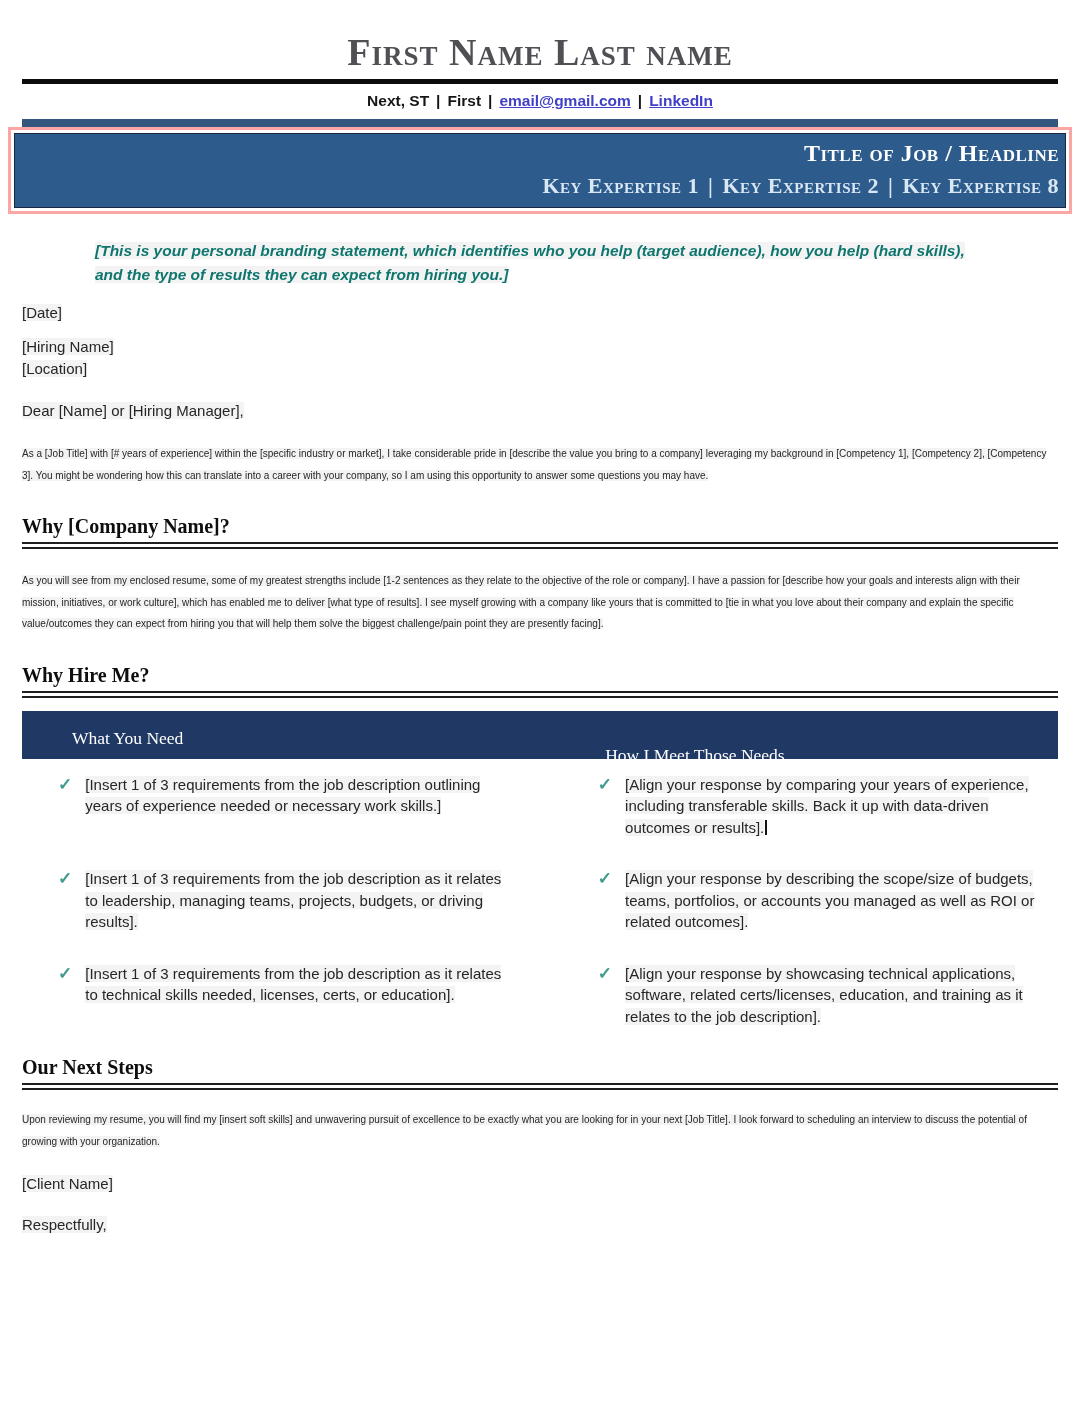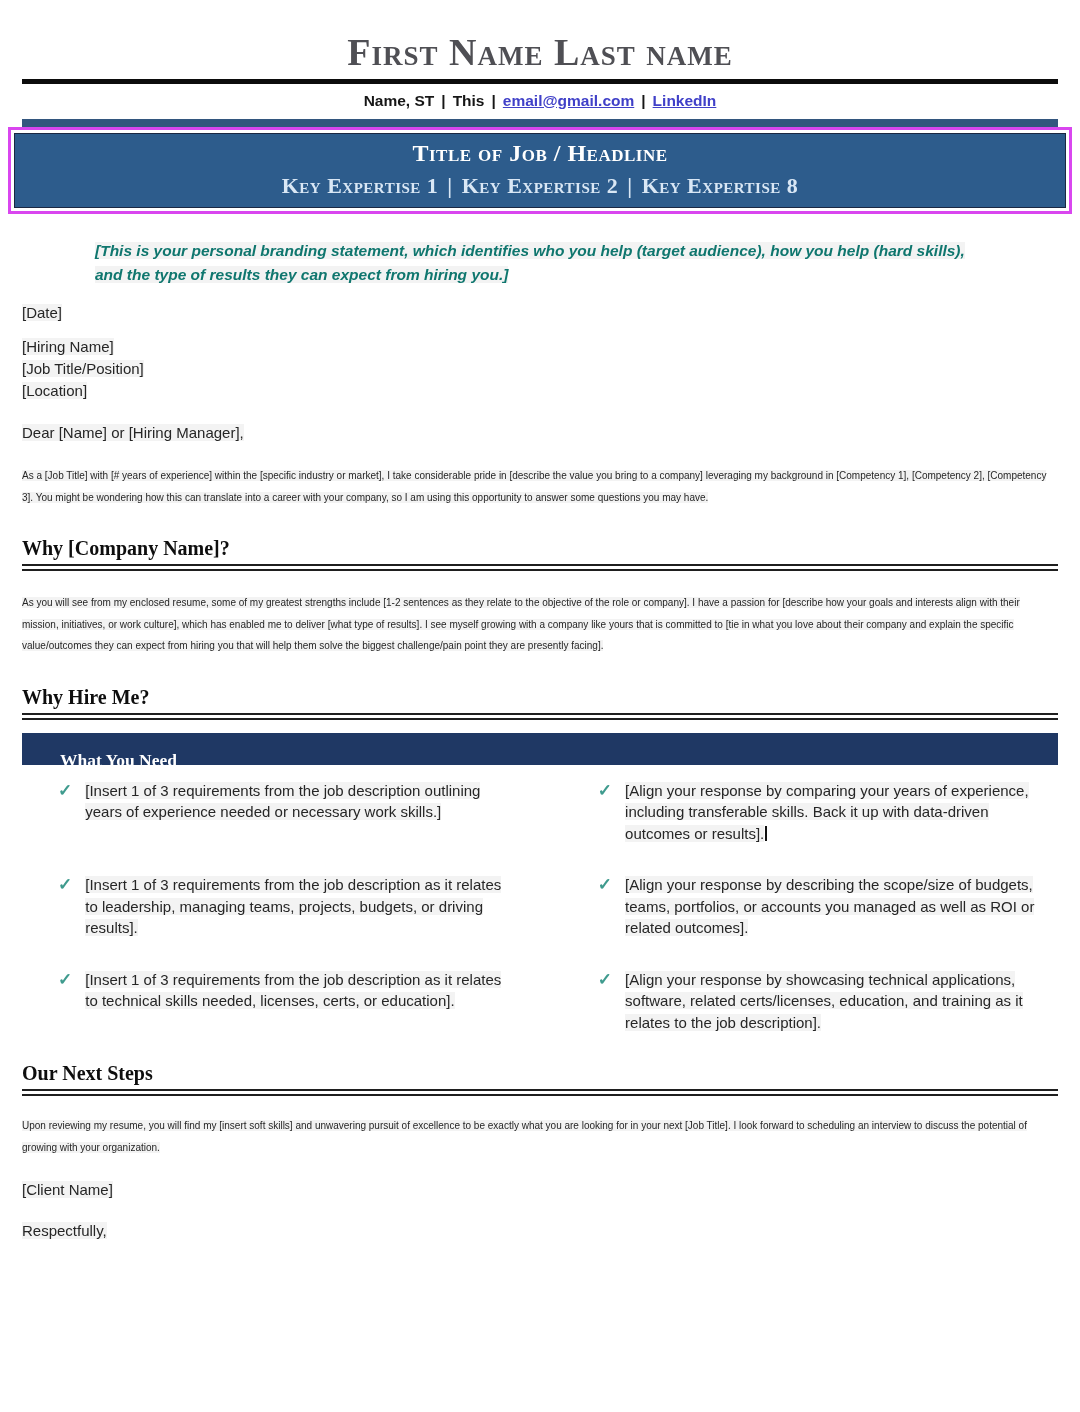--- a/index.html
+++ b/index.html
@@ -32,24 +32,24 @@
     font-weight: bold;
     color: #161616;
   }
   .contact .sep { margin: 0 7px; color: #161616; }
   .link { color: #4040c8; text-decoration: underline; cursor: pointer; }
 
   
   .banner { margin: 9px 8px 0; }
   .banner-shadow { height: 8px; margin: 0 14px; background: #33567e; }
   .banner-box {
-    border: 3px solid #d946ef;
+    border: 3px solid #fca5a5;
     box-shadow: inset 0 0 0 3px #ffffff, inset 0 0 0 4px #1a2742;
     background: #2d5c8c;
-    text-align: center;
+    text-align: right;
     padding: 10px 10px 12px;
   }
   .banner-title {
     font-family: "Liberation Serif", serif;
     font-variant: small-caps;
     font-weight: bold;
     font-size: 24px;
     color: #ffffff;
     letter-spacing: 0.5px;
     line-height: 1.15;
@@ -100,25 +100,26 @@
     border-bottom: 2px solid #1f1f1f;
   }
 
   
   .needs-table { margin-top: 13px; }
   .thead {
     display: grid;
     grid-template-columns: 55% 45%;
     background: #1f3864;
     color: #ffffff;
-    height: 32px;
+    height: 48px;
     align-items: center;
     font-family: "Liberation Serif", serif;
-    font-weight: bold;
+    font-weight: normal;
     font-size: 17.5px;
+    padding-left: 12px;
   }
   .th1 { padding-left: 38px; }
   .th2 { padding-left: 8px; margin-top: 34px; }
   .trow { display: grid; grid-template-columns: 55% 45%; margin-top: 15px; }
   .trow + .trow { margin-top: 30px; }
   .cell { display: flex; align-items: flex-start; gap: 13px; }
   .cell-need { padding-left: 36px; }
   .cell-meet { padding-left: 6px; }
   .check {
     color: #3f9b8e;
@@ -142,21 +143,21 @@
 </style>
 </head>
 <body>
 
 <div class="page">
 
   <div class="name">First Name Last name</div>
   <div class="name-rule"></div>
 
   <div class="contact">
-    <span>Name, ST</span><span class="sep">|</span><span>This</span><span class="sep">|</span><span class="link">email@gmail.com</span><span class="sep">|</span><span class="link">LinkedIn</span>
+    <span>Next, ST</span><span class="sep">|</span><span>First</span><span class="sep">|</span><span class="link">email@gmail.com</span><span class="sep">|</span><span class="link">LinkedIn</span>
   </div>
 
   <div class="banner">
     <div class="banner-shadow"></div>
     <div class="banner-box">
       <div class="banner-title">Title of Job / Headline</div>
       <div class="banner-expertise">
         <span>Key Expertise 1</span><span class="bsep">|</span><span>Key Expertise 2</span><span class="bsep">|</span><span>Key Expertise 8</span>
       </div>
     </div>
@@ -164,21 +165,20 @@
 
   <div class="branding">
     <span class="hl">[This is your personal branding statement, which identifies who you help (target audience), how you help (hard skills), and the type of results they can expect from hiring you.]</span>
   </div>
 
   <div class="content">
 
     <div class="line date-line"><span class="hl">[Date]</span></div>
     <div class="company-block">
       <div class="line"><span class="hl">[Hiring Name]</span></div>
-      <div class="line"><span class="hl">[Job Title/Position]</span></div>
       <div class="line"><span class="hl">[Location]</span></div>
     </div>
 
     <div class="line salutation"><span class="hl">Dear [Name] or [Hiring Manager],</span></div>
 
     <div class="para"><span class="hl">As a [Job Title] with [# years of experience] within the [specific industry or market], I take considerable pride in [describe the value you bring to a company] leveraging my background in [Competency 1], [Competency 2], [Competency 3]. You might be wondering how this can translate into a career with your company, so I am using this opportunity to answer some questions you may have.</span></div>
 
     <div class="sec-heading">Why [Company Name]?</div>
     <div class="rule-double"></div>
     <div class="para"><span class="hl">As you will see from my enclosed resume, some of my greatest strengths include [1-2 sentences as they relate to the objective of the role or company]. I have a passion for [describe how your goals and interests align with their mission, initiatives, or work culture], which has enabled me to deliver [what type of results]. I see myself growing with a company like yours that is committed to [tie in what you love about their company and explain the specific value/outcomes they can expect from hiring you that will help them solve the biggest challenge/pain point they are presently facing].</span></div>

